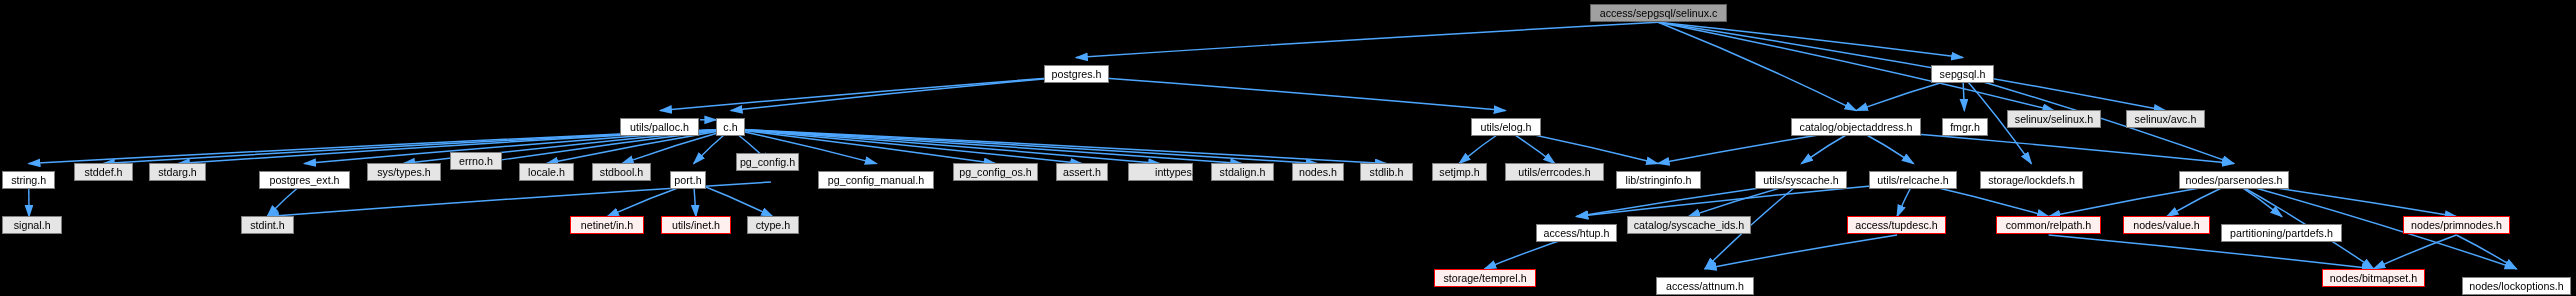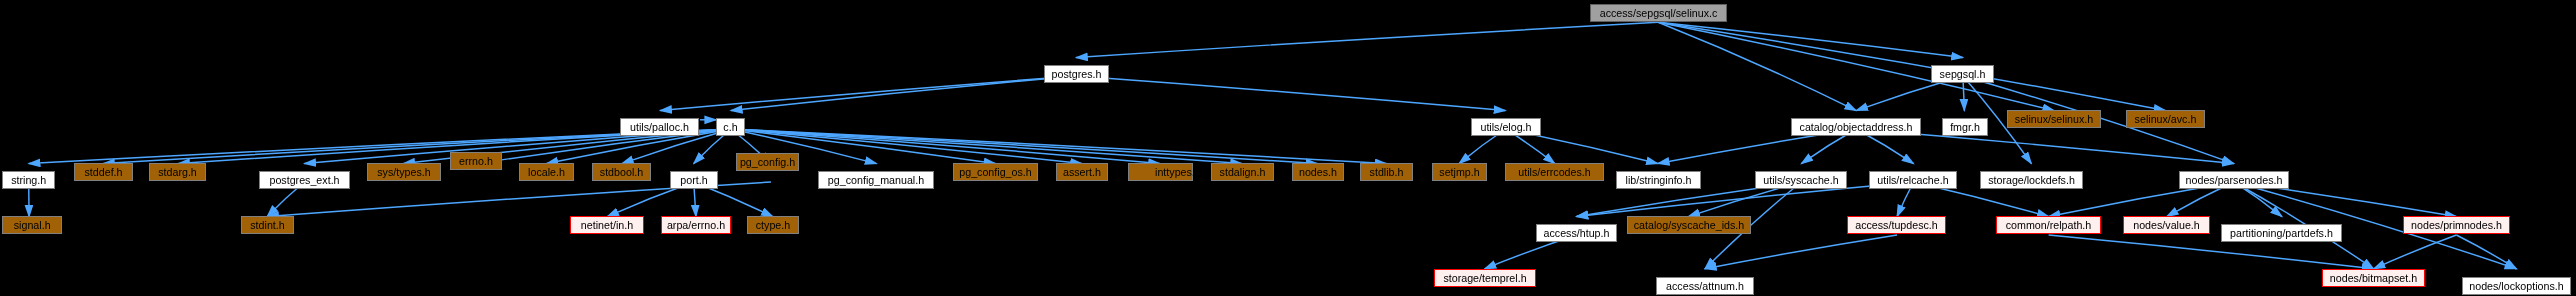--- a/index.html
+++ b/index.html
@@ -6,21 +6,21 @@
   html,body{margin:0;padding:0;background:#000;}
   #canvas{position:relative;width:2576px;height:297px;background:#000;
           font-family:"Liberation Sans","DejaVu Sans",sans-serif;overflow:hidden;}
   svg#edges{position:absolute;left:0;top:0;width:2576px;height:297px;}
   .node{position:absolute;box-sizing:border-box;display:flex;align-items:center;
         justify-content:center;height:18.4px;border:0.7px solid #808080;
         font-size:10.7px;line-height:1;color:#000;white-space:nowrap;
         padding:0 5.2px;border-radius:0;}
   .n-root{background:#a0a0a0;border:1.5px solid #606060;}
   .n-white{background:#ffffff;border:0.7px solid #808080;margin-top:8px;}
-  .n-grey{background:#a16207;border:0.7px solid #808080;}
+  .n-grey{background:#e5e5e5;border:0.7px solid #808080;}
   .n-red{background:#fff0f0;border:1.5px solid #ff0000;}
 </style>
 </head>
 <body>
 
 <div id="canvas">
   <svg id="edges" viewBox="0 0 3500 403" width="2576" height="297">
     <defs>
       <marker id="arw" markerWidth="9" markerHeight="9" refX="8" refY="3" orient="auto" markerUnits="strokeWidth">
         <path d="M0,0 L9,3 L0,6 z" fill="#4da6ff"></path>
@@ -101,40 +101,40 @@
       <div class="node n-grey" style="left: 2007px; top: 110px; width: 94px;">selinux/selinux.h</div>
       <div class="node n-grey" style="left: 2126px; top: 110px; width: 79px;">selinux/avc.h</div>
       <div class="node n-white" style="left: 2.2px; top: 163px; width: 53px;">string.h</div>
       <div class="node n-grey" style="left: 74px; top: 163px; width: 59px;">stddef.h</div>
       <div class="node n-grey" style="left: 149px; top: 163px; width: 57px;">stdarg.h</div>
       <div class="node n-white" style="left: 259px; top: 163px; width: 91px;">postgres_ext.h</div>
       <div class="node n-grey" style="left: 367px; top: 163px; width: 74px;">sys/types.h</div>
       <div class="node n-grey" style="left: 450px; top: 152px; width: 52px;">errno.h</div>
       <div class="node n-grey" style="left: 519px; top: 163px; width: 55px;">locale.h</div>
       <div class="node n-grey" style="left: 592px; top: 163px; width: 59px;">stdbool.h</div>
-      <div class="node n-white" style="left: 670px; top: 163px; width: 48px;">port.h</div>
+      <div class="node n-white" style="left: 670px; top: 163px; width: 36px;">port.h</div>
       <div class="node n-grey" style="left: 736px; top: 153px; width: 63px;">pg_config.h</div>
       <div class="node n-white" style="left: 818px; top: 163px; width: 116px;">pg_config_manual.h</div>
       <div class="node n-grey" style="left: 953px; top: 163px; width: 85px;">pg_config_os.h</div>
       <div class="node n-grey" style="left: 1056px; top: 163px; width: 52px;">assert.h</div>
       <div class="node n-grey" style="left: 1128px; top: 163px; width: 65px; padding-left: 40px;">inttypes.h</div>
       <div class="node n-grey" style="left: 1211px; top: 163px; width: 63px;">stdalign.h</div>
       <div class="node n-grey" style="left: 1292px; top: 163px; width: 52px;">nodes.h</div>
       <div class="node n-grey" style="left: 1360px; top: 163px; width: 53px;">stdlib.h</div>
       <div class="node n-grey" style="left: 1432px; top: 163px; width: 55px;">setjmp.h</div>
       <div class="node n-grey" style="left: 1505px; top: 163px; width: 99px;">utils/errcodes.h</div>
       <div class="node n-white" style="left: 1616px; top: 163px; width: 85px;">lib/stringinfo.h</div>
       <div class="node n-white" style="left: 1755px; top: 163px; width: 92px;">utils/syscache.h</div>
       <div class="node n-white" style="left: 1869px; top: 163px; width: 88px;">utils/relcache.h</div>
       <div class="node n-white" style="left: 1980px; top: 163px; width: 103px;">storage/lockdefs.h</div>
       <div class="node n-white" style="left: 2179px; top: 163px; width: 110px;">nodes/parsenodes.h</div>
       <div class="node n-grey" style="left: 2.2px; top: 216px; width: 60px;">signal.h</div>
       <div class="node n-grey" style="left: 241px; top: 216px; width: 53px;">stdint.h</div>
       <div class="node n-red" style="left: 570px; top: 216px; width: 74px;">netinet/in.h</div>
-      <div class="node n-red" style="left: 661px; top: 216px; width: 70px;">arpa/errno.h</div>
+      <div class="node n-red" style="left: 661px; top: 216px; width: 70px;">utils/inet.h</div>
       <div class="node n-grey" style="left: 747px; top: 216px; width: 52px;">ctype.h</div>
       <div class="node n-white" style="left: 1536px; top: 216px; width: 81px;">access/htup.h</div>
       <div class="node n-grey" style="left: 1627px; top: 216px; width: 124px;">catalog/syscache_ids.h</div>
       <div class="node n-red" style="left: 1847px; top: 216px; width: 99px;">access/tupdesc.h</div>
       <div class="node n-red" style="left: 1996px; top: 216px; width: 105px;">common/relpath.h</div>
       <div class="node n-red" style="left: 2123px; top: 216px; width: 87px;">nodes/value.h</div>
       <div class="node n-white" style="left: 2221px; top: 216px; width: 121px;">partitioning/partdefs.h</div>
       <div class="node n-red" style="left: 2403px; top: 216px; width: 107px;">nodes/primnodes.h</div>
       <div class="node n-red" style="left: 1434px; top: 269px; width: 102px;">storage/temprel.h</div>
       <div class="node n-white" style="left: 1656px; top: 269px; width: 98px;">access/attnum.h</div>

